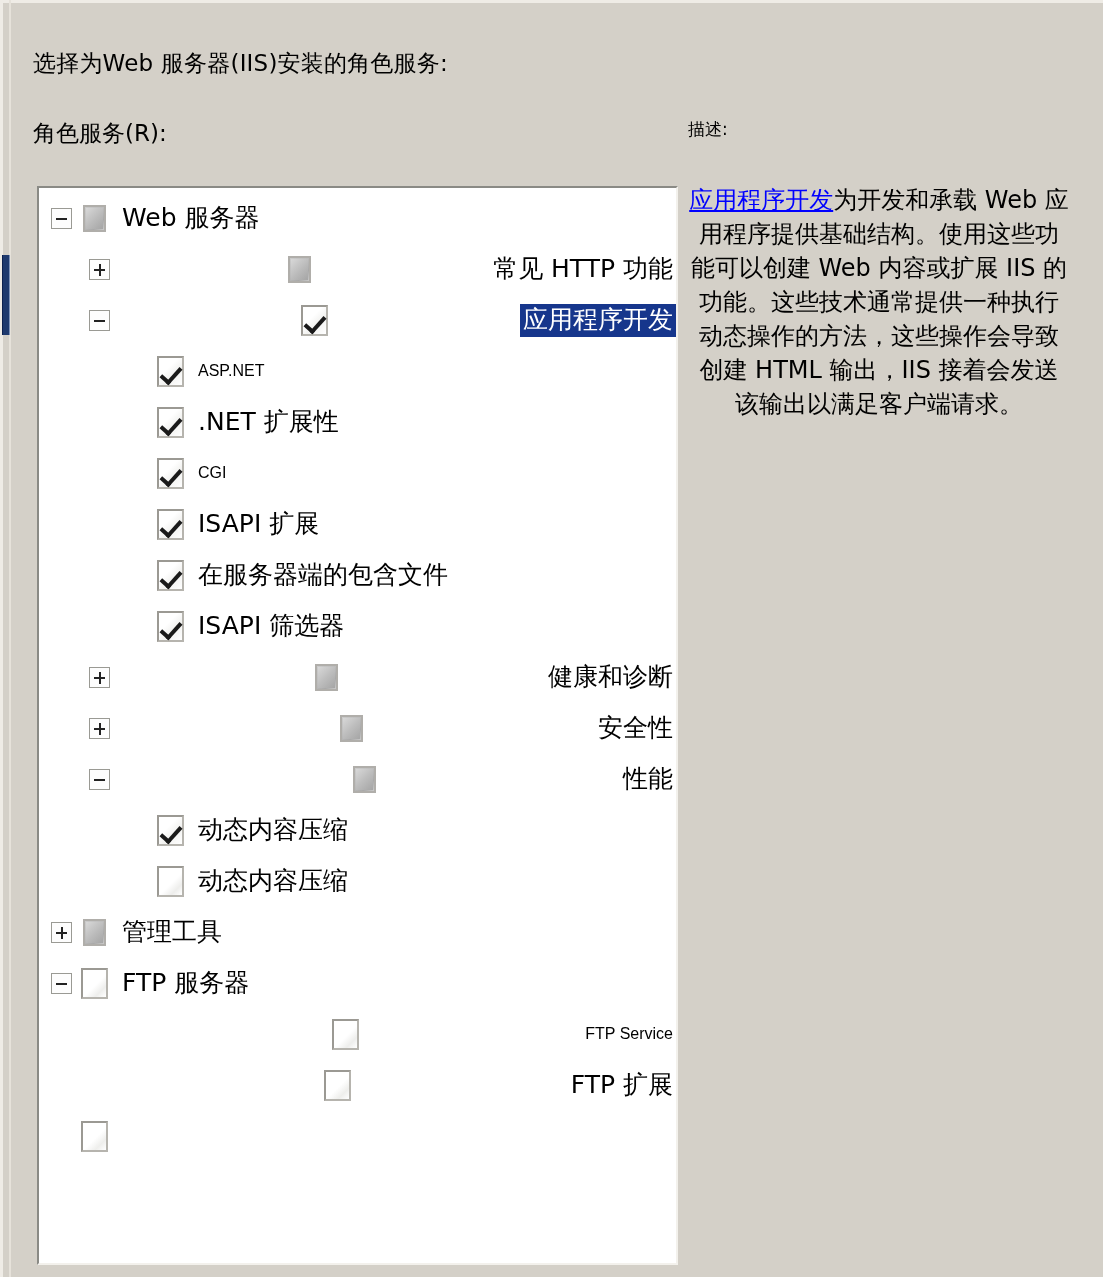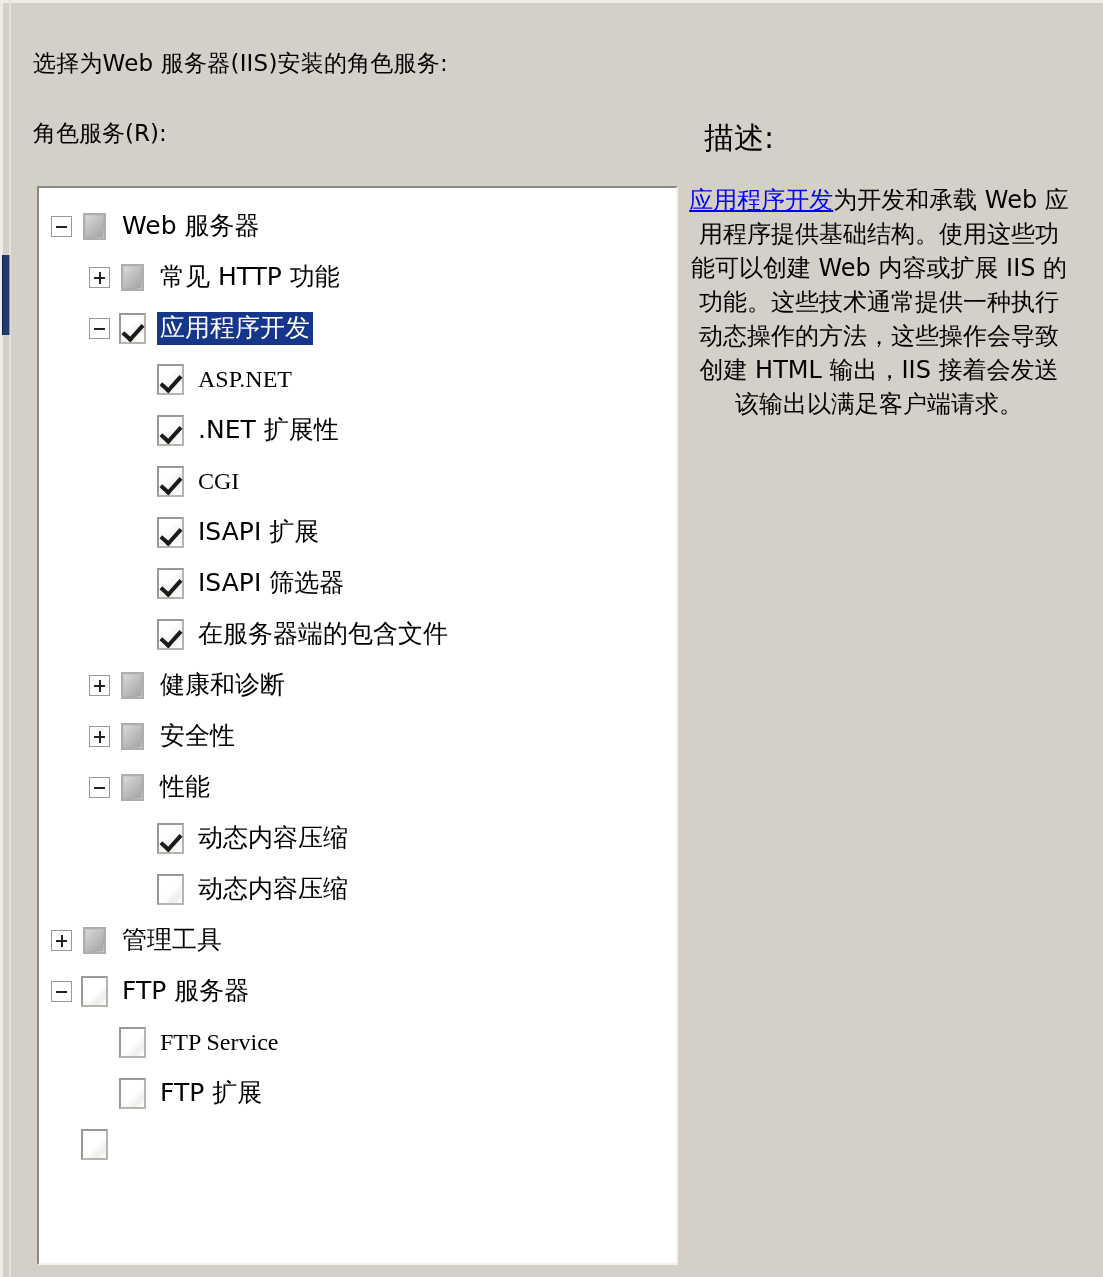--- a/index.html
+++ b/index.html
@@ -76,32 +76,32 @@
     background: #ffffff;
     border-top: 2px solid #8a8a85;
     border-left: 2px solid #8a8a85;
     border-right: 2px solid #f3f1ec;
     border-bottom: 2px solid #f3f1ec;
     box-sizing: border-box;
     overflow: hidden;
   }
   .tree-inner {
     position: relative;
-    padding-top: 13px;
+    padding-top: 5px;
   }
   .tree-row {
     position: relative;
     height: 51px;
     display: flex;
     align-items: center;
     white-space: nowrap;
   }
   
   .lvl0 { padding-left: 12px; }
-  .lvl1 { padding-left: 50px; }
+  .lvl1 { padding-left: 50px; justify-content: space-between; }
   .lvl2 { padding-left: 88px; }
 
   .expander {
     width: 21px;
     height: 21px;
     flex: 0 0 21px;
     border: 1px solid #9a9a94;
     background: #fdfdfd;
     position: relative;
     margin-right: 9px;
@@ -171,34 +171,34 @@
     background: linear-gradient(135deg, #ffffff 0%, #ffffff 55%, #eeeeec 78%, #ffffff 100%);
   }
 
   .row-label {
     font-size: 25px;
     color: #000;
     line-height: 1;
     padding: 3px 3px 5px 3px;
   }
   .row-label.latin {
-    font-family: Liberation Serif, serif;
-    font-size: 24px;
+    font-family: Liberation Sans, sans-serif;
+    font-size: 16px;
   }
   .tree-row.selected .row-label {
     background: #16368c;
     color: #ffffff;
   }
 
   
   .desc-title {
     position: absolute;
-    left: 704px;
+    left: 688px;
     top: 118px;
-    font-size: 30px;
+    font-size: 17px;
     color: #000;
   }
   .desc-body {
     position: absolute;
     left: 688px;
     top: 183px;
     width: 382px;
     font-size: 24px;
     line-height: 34px;
     color: #000;
@@ -255,26 +255,26 @@
         <span class="row-label latin">CGI</span>
       </div>
       <div class="tree-row lvl2">
         <span class="expander none"></span>
         <span class="cb checked"></span>
         <span class="row-label">ISAPI 扩展</span>
       </div>
       <div class="tree-row lvl2">
         <span class="expander none"></span>
         <span class="cb checked"></span>
+        <span class="row-label">在服务器端的包含文件</span>
+      </div>
+      <div class="tree-row lvl2">
+        <span class="expander none"></span>
+        <span class="cb checked"></span>
         <span class="row-label">ISAPI 筛选器</span>
-      </div>
-      <div class="tree-row lvl2">
-        <span class="expander none"></span>
-        <span class="cb checked"></span>
-        <span class="row-label">在服务器端的包含文件</span>
       </div>
       <div class="tree-row lvl1">
         <span class="expander plus"></span>
         <span class="cb partial"></span>
         <span class="row-label">健康和诊断</span>
       </div>
       <div class="tree-row lvl1">
         <span class="expander plus"></span>
         <span class="cb partial"></span>
         <span class="row-label">安全性</span>

